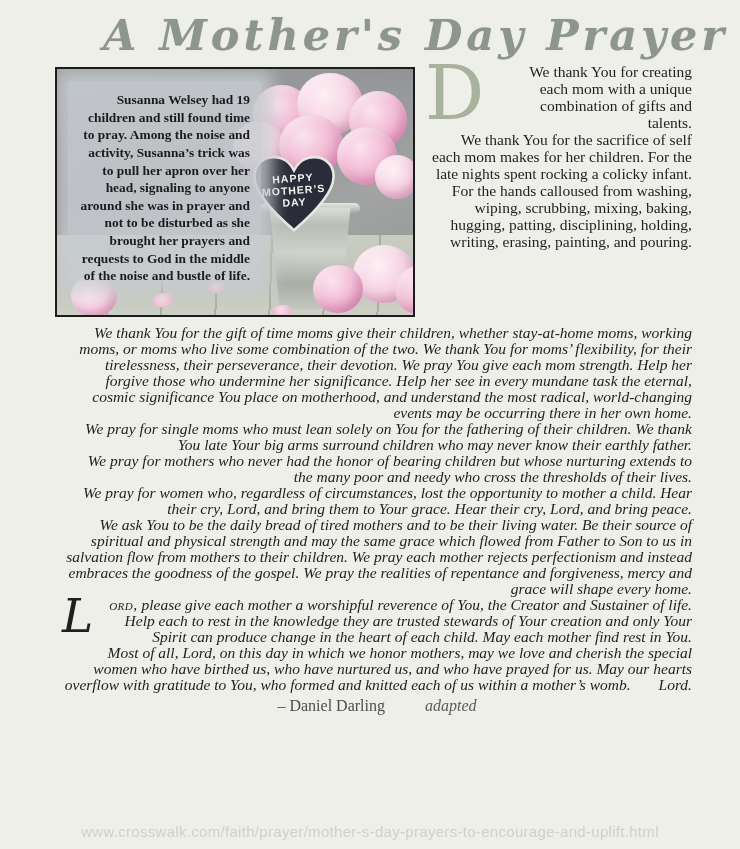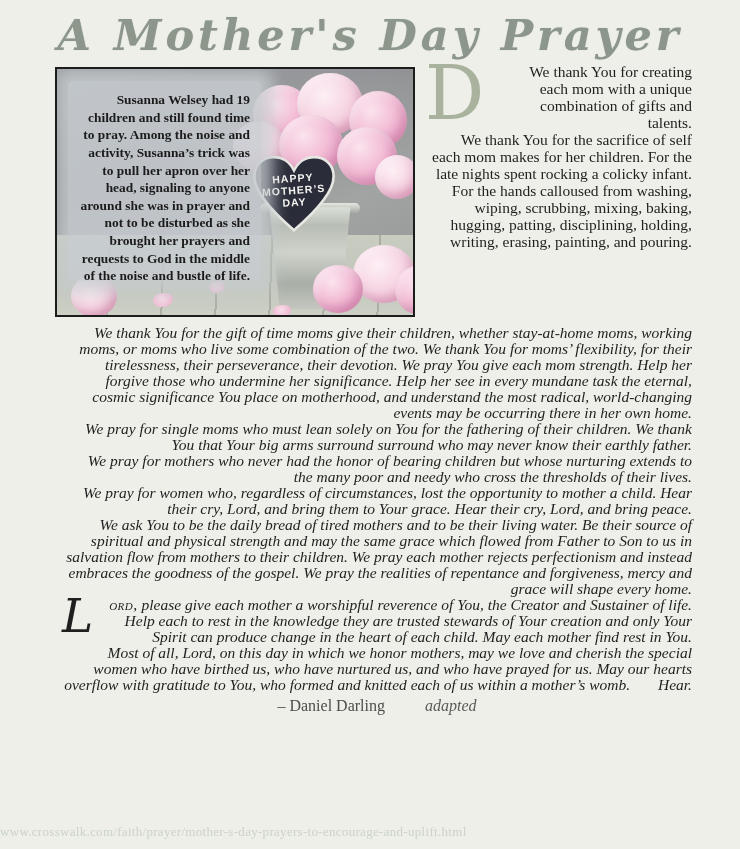--- a/index.html
+++ b/index.html
@@ -7,22 +7,22 @@
   .page {
     position:relative;
     width:740px; height:849px;
     background:#edefe8;
     overflow:hidden;
     font-family:"Liberation Serif", serif;
     color:#1f1f1f;
   }
   
   .title {
-    margin:12px 0 4px 0;
-    text-align:center;
+    margin:12px 12px 4px 0;
+    text-align:right;
     font-family:"DejaVu Serif", serif;
     font-style:italic;
     font-size:43px;
     letter-spacing:4px;
     color:#8d968a;
     text-shadow:0 0 1px rgba(141,150,138,.4);
     line-height:1.1;
   }
   
   .content {
@@ -125,22 +125,23 @@
     clear:both;
     text-align:center;
     margin-top:4px;
     font-size:16px;
     color:#4d4d4d;
   }
   .attribution .adapted { font-style:italic; color:#5a5a5a;margin-left:36px; }
   .footer-url {
     position:absolute;
     left:0; right:0; bottom:9px;
-    font-family:Liberation Serif, serif;
-    font-size:13px;
+    text-align:center;
+    font-family:Liberation Sans, sans-serif;
+    font-size:15px;
     color:#ccd3c7;
     letter-spacing:.3px;
   }
 </style>
 </head>
 <body>
 
 <div class="page">
 
   <h1 class="title">A Mother's Day Prayer</h1>
@@ -183,28 +184,28 @@
       <div class="caption-panel">
         <p class="caption-text">Susanna Welsey had 19 children and still found time to pray. Among the noise and activity, Susanna’s trick was to pull her apron over her head, signaling to anyone around she was in prayer and not to be disturbed as she brought her prayers and requests to God in the middle of the noise and bustle of life.</p>
       </div>
     </div>
 
     <p><span class="dropcap dropcap-d">D</span></p>
     <p class="indent">We thank You for creating each mom with a unique combination of gifts and talents.</p>
     <p class="indent">We thank You for the sacrifice of self each mom makes for her children. For the late nights spent rocking a colicky infant. For the hands calloused from washing, wiping, scrubbing, mixing, baking, hugging, patting, disciplining, holding, writing, erasing, painting, and pouring.</p>
 
     <p class="indent body-par clear">We thank You for the gift of time moms give their children, whether stay-at-home moms, working moms, or moms who live some combination of the two. We thank You for moms’ flexibility, for their tirelessness, their perseverance, their devotion. We pray You give each mom strength. Help her forgive those who undermine her significance. Help her see in every mundane task the eternal, cosmic significance You place on motherhood, and understand the most radical, world-changing events may be occurring there in her own home.</p>
-    <p class="indent body-par">We pray for single moms who must lean solely on You for the fathering of their children. We thank You that Your big arms surround surround who may never know their earthly father.</p>
+    <p class="indent body-par">We pray for single moms who must lean solely on You for the fathering of their children. We thank You late Your big arms surround children who may never know their earthly father.</p>
     <p class="indent body-par">We pray for mothers who never had the honor of bearing children but whose nurturing extends to the many poor and needy who cross the thresholds of their lives.</p>
     <p class="indent body-par">We pray for women who, regardless of circumstances, lost the opportunity to mother a child. Hear their cry, Lord, and bring them to Your grace. Hear their cry, Lord, and bring peace.</p>
     <p class="indent body-par">We ask You to be the daily bread of tired mothers and to be their living water. Be their source of spiritual and physical strength and may the same grace which flowed from Father to Son to us in salvation flow from mothers to their children. We pray each mother rejects perfectionism and instead embraces the goodness of the gospel. We pray the realities of repentance and forgiveness, mercy and grace will shape every home.</p>
 
     <p class="body-par"><span class="dropcap dropcap-l">L</span><span class="sc">ord,</span><span> please give each mother a worshipful reverence of You, the Creator and Sustainer of life. Help each to rest in the knowledge they are trusted stewards of Your creation and only Your Spirit can produce change in the heart of each child. May each mother find rest in You.</span></p>
 
-    <p class="indent body-par"><span>Most of all, Lord, on this day in which we honor mothers, may we love and cherish the special women who have birthed us, who have nurtured us, and who have prayed for us. May our hearts overflow with gratitude to You, who formed and knitted each of us within a mother’s womb.</span><span class="amen">Hear.</span></p>
+    <p class="indent body-par"><span>Most of all, Lord, on this day in which we honor mothers, may we love and cherish the special women who have birthed us, who have nurtured us, and who have prayed for us. May our hearts overflow with gratitude to You, who formed and knitted each of us within a mother’s womb.</span><span class="amen">Lord.</span></p>
 
     <div class="attribution">
       <span>– Daniel Darling</span>
       <span class="adapted">adapted</span>
     </div>
   </div>
 
   <div class="footer-url">www.crosswalk.com/faith/prayer/mother-s-day-prayers-to-encourage-and-uplift.html</div>
 
 </div>

